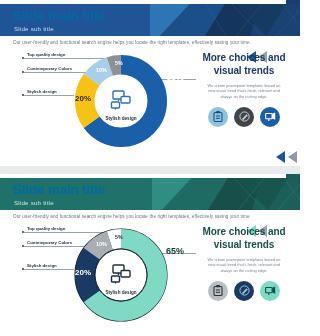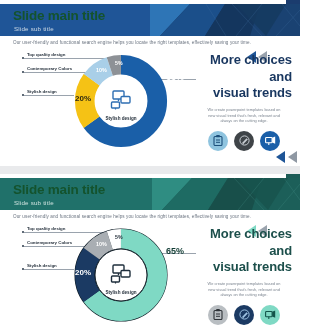--- a/index.html
+++ b/index.html
@@ -23,21 +23,21 @@
 
   
   .banner {
     position: absolute; left: 0; top: 4px; right: 0;
     height: 32px;
     overflow: hidden;
   }
   .banner .bg { position:absolute; inset:0; }
   .banner .title {
     position: absolute; left: 13px; top: 4px;
-    font-size: 13.5px; font-weight: bold; color: #14532d;
+    font-size: 13.5px; font-weight: bold; color: #0369a1;
     letter-spacing: -0.2px;
   }
   .banner .sub {
     position: absolute; left: 14px; top: 21px;
     font-size: 6.2px; color: #cfdbe6; letter-spacing: .2px;
   }
   .banner.teal .sub { color:#cfe3df; }
 
   
   .corner-notch {
@@ -80,21 +80,21 @@
   .leader { position:absolute; height:0; border-top:0.6px solid #9aa3ad; }
   .dot { position:absolute; width:2.4px; height:2.4px; border-radius:50%; background:#2b3a4a; }
   .lbl {
     position:absolute; font-size:4.4px; font-weight:bold; color:#1f2a36;
     white-space:nowrap;
   }
 
   
   .rpanel { position:absolute; left:196px; top:52px; width:96px; }
   .rtitle {
-    text-align:right; font-size:13px; font-weight:bold;
+    text-align:center; font-size:10px; font-weight:bold;
     color:#18365f; line-height:1.28; letter-spacing:-.1px;
   }
   .rtitle.teal { color:#1c4f4b; }
   .rbody {
     margin-top:5px; text-align:center; font-size:3.9px;
     color:#7b848f; line-height:1.45; padding:0 8px;
   }
   .ricons { margin-top:7px; display:flex; justify-content:center; gap:6px; }
   .ricon { width:20px; height:20px; border-radius:50%; display:flex; align-items:center; justify-content:center; }
 

